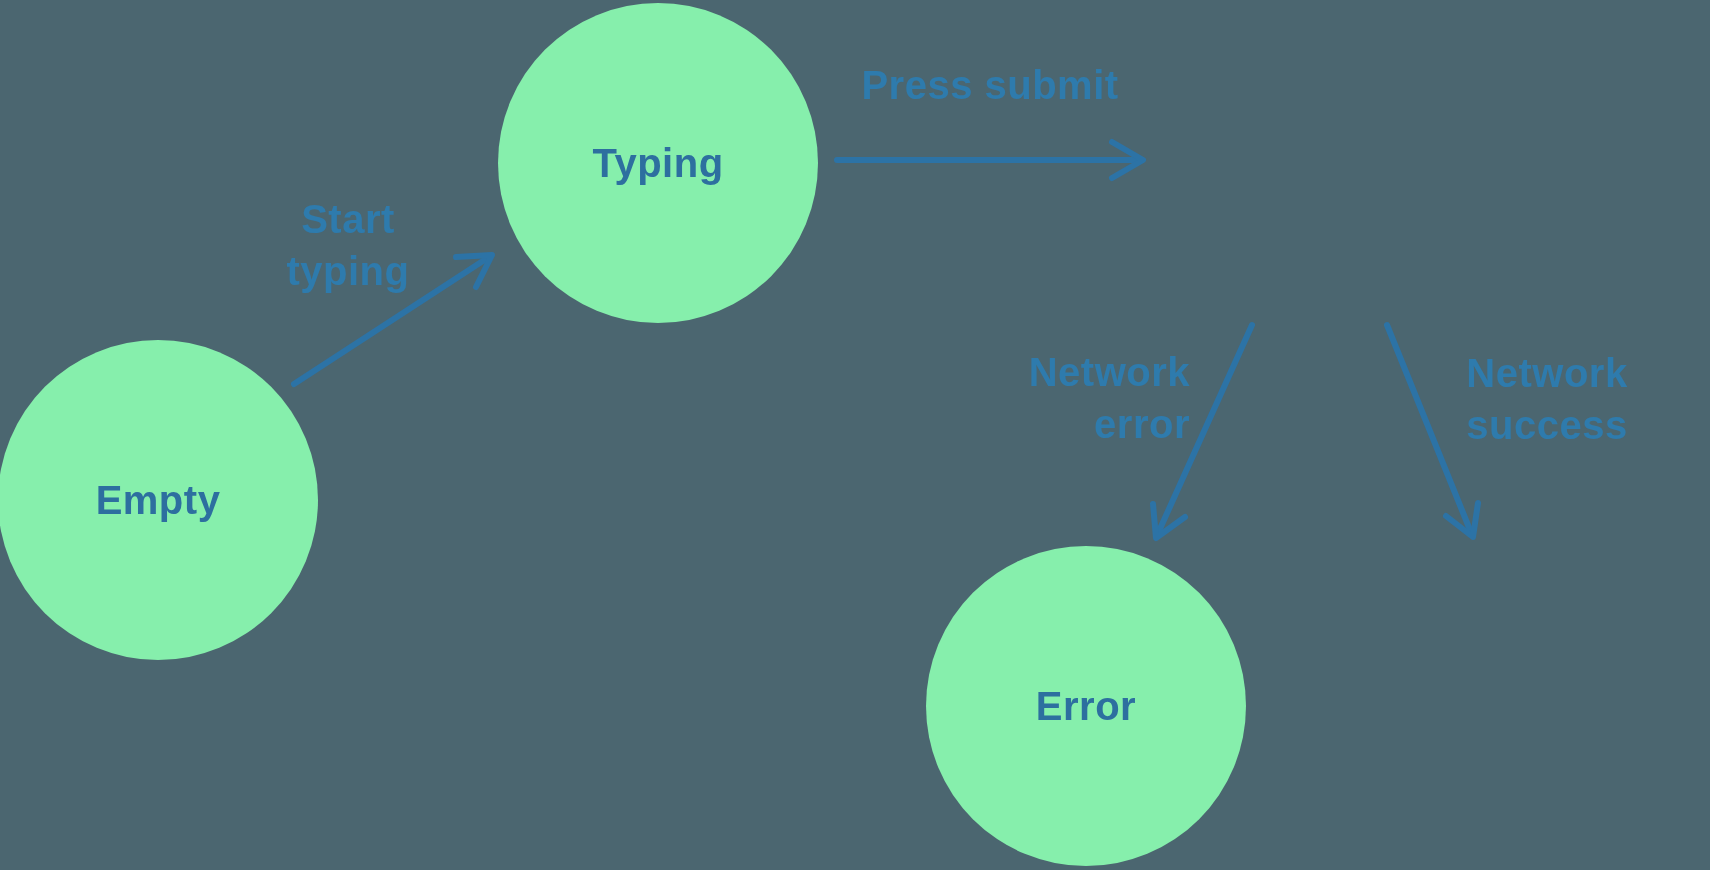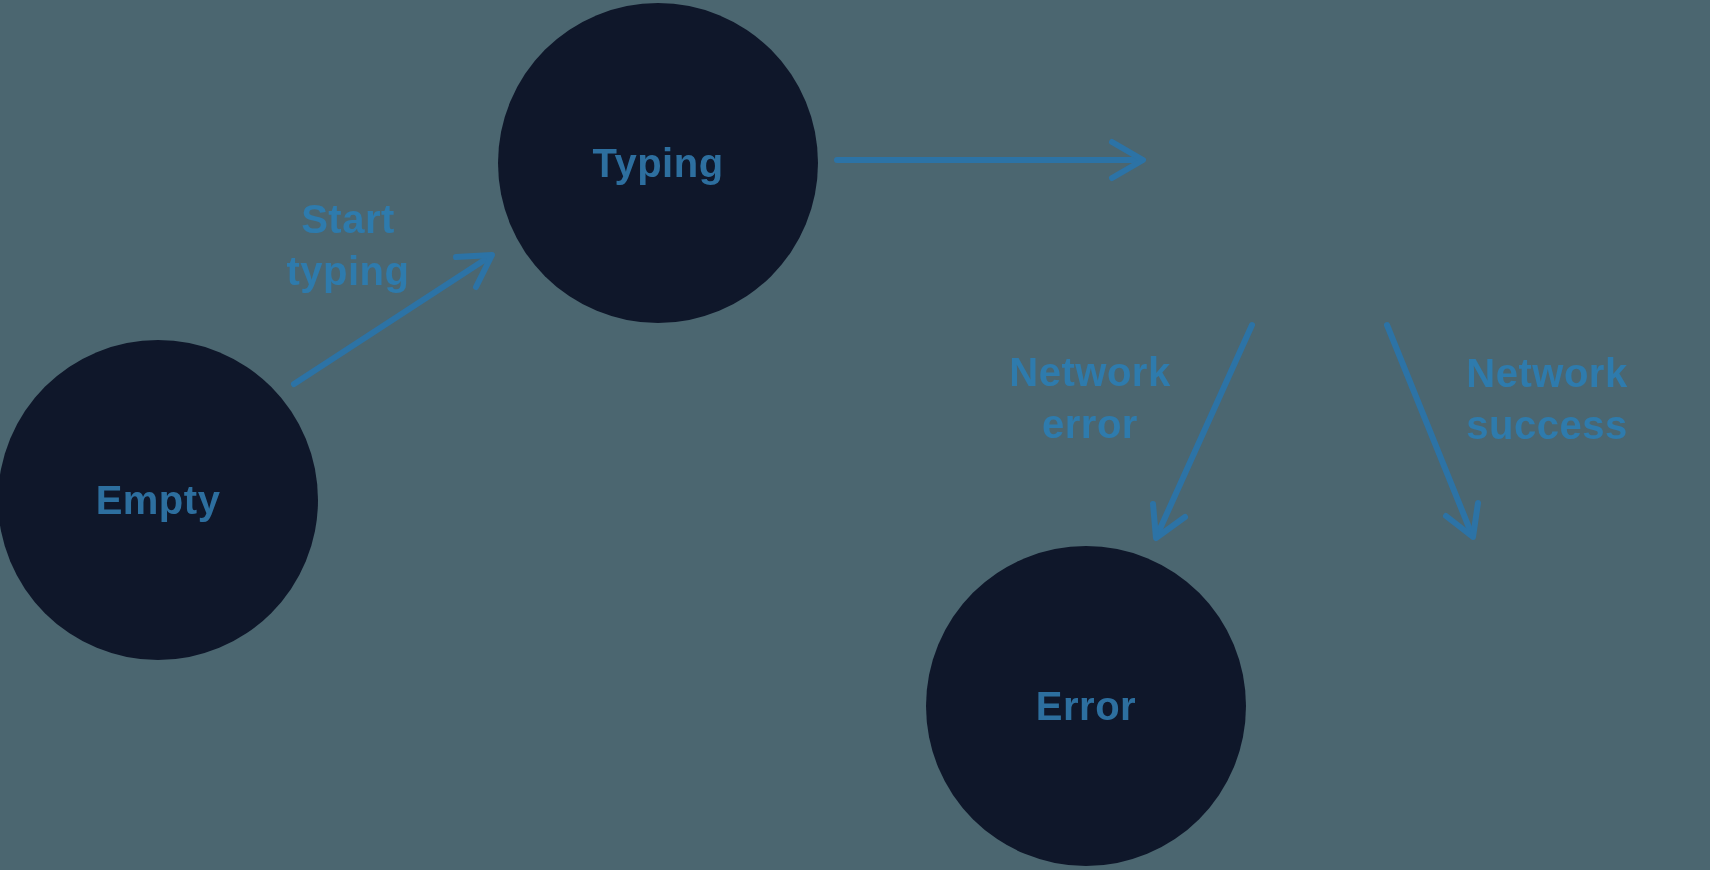--- a/index.html
+++ b/index.html
@@ -21,21 +21,21 @@
     position: absolute;
     left: 0; top: 0;
     width: 1710px;
     height: 870px;
   }
   .state-node {
     position: absolute;
     width: 320px;
     height: 320px;
     border-radius: 50%;
-    background: #0f172a;
+    background: #86efac;
     display: flex;
     align-items: center;
     justify-content: center;
   }
   .state-node span {
     color: #2d6f9f;
     font-size: 40px;
     font-weight: 600;
     letter-spacing: 0.5px;
   }
@@ -50,21 +50,21 @@
     transform: translate(-50%, -50%);
     color: #2e7bad;
     font-size: 40px;
     font-weight: 600;
     line-height: 52px;
     text-align: center;
     letter-spacing: 0.5px;
   }
   .label-start-typing    { left: 348px;  top: 238px; width: 140px; margin-top: 7px; }
   .label-press-submit    { left: 990px;  top: 85px;  white-space: nowrap; }
-  .label-network-error   { left: 1090px; top: 398px; width: 200px; }
+  .label-network-error   { left: 1090px; top: 398px; width: 200px; text-align: right; }
   .label-network-success { left: 1547px; top: 399px; width: 200px; }
 
   .arrow line, .arrow polyline {
     stroke: #2c73a6;
     stroke-width: 6;
     stroke-linecap: round;
     stroke-linejoin: round;
     fill: none;
   }
 </style>
@@ -101,18 +101,19 @@
   </div>
 
 
   <div class="state-node node-error">
     <span>Error</span>
   </div>
 
 
   <div class="edge-label label-start-typing">Start typing</div>
 
+  <div class="edge-label label-press-submit">Press submit</div>
 
   <div class="edge-label label-network-error">Network error</div>
 
   <div class="edge-label label-network-success">Network success</div>
 
 </div>
 
 </body></html>

